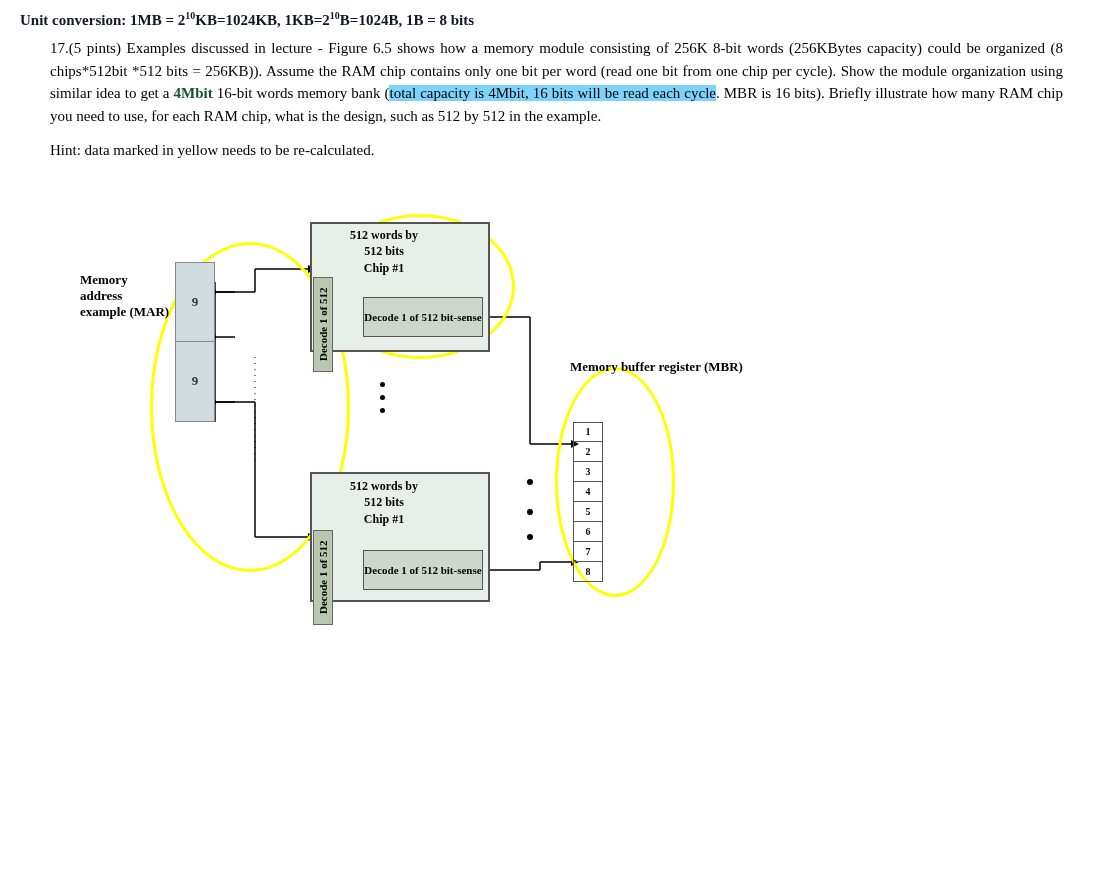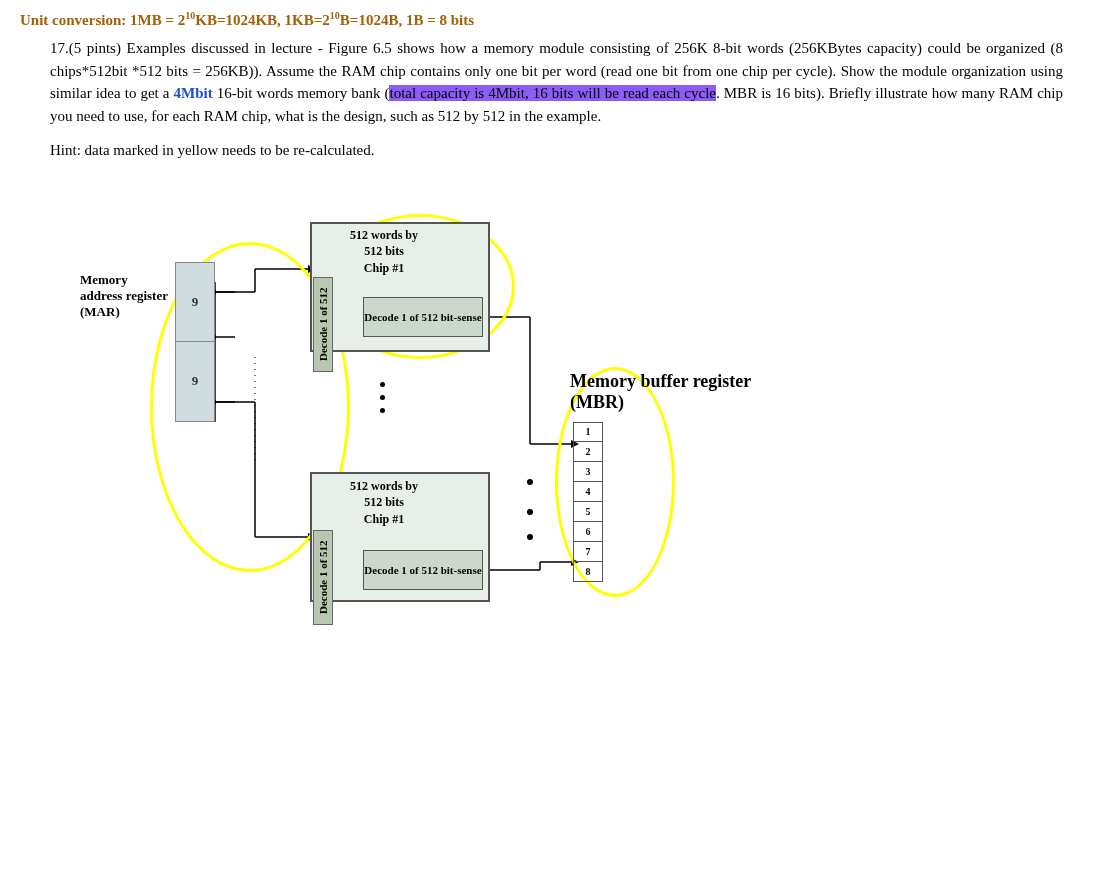--- a/index.html
+++ b/index.html
@@ -6,38 +6,38 @@
     body {
       background: white;
       font-family: "Times New Roman", Times, serif;
       font-size: 15px;
       width: 1093px;
       min-height: 880px;
       padding: 10px 20px;
       color: #000;
     }
     .unit-conversion {
-      color: #a16207;
+      color: #0f172a;
       font-weight: bold;
       font-size: 15px;
       margin-bottom: 8px;
     }
     sup { font-size: 10px; }
     .question-text {
       margin-left: 30px;
       margin-right: 10px;
       text-align: justify;
       line-height: 1.5;
       font-size: 15px;
     }
     .highlight-yellow {
-      background-color: #8b5cf6;
+      background-color: #7dd3fc;
     }
     .highlight-red {
-      color: #1d4ed8;
+      color: #14532d;
       font-weight: bold;
     }
     .diagram-container {
       position: relative;
       width: 700px;
       height: 430px;
       margin: 20px auto 0 60px;
     }
     
     .mar-label {
@@ -194,24 +194,24 @@
       left: 300px;
       top: 200px;
       display: flex;
       flex-direction: column;
       gap: 8px;
     }
     
     .mbr-label {
       position: absolute;
       left: 490px;
-      top: 189px;
-      font-size: 18px;
-      font-weight: bold;
-      text-align: left;
+      top: 177px;
+      font-size: 13px;
+      font-weight: bold;
+      text-align: right;
     }
     .mbr-box {
       position: absolute;
       left: 493px;
       top: 240px;
       width: 30px;
       height: 160px;
       border: 1.5px solid #555;
       display: flex;
       flex-direction: column;
@@ -337,21 +337,21 @@
     <circle cx="450" cy="355" r="3" fill="black"></circle>
   </svg>
 
   <div class="yellow-oval-left"></div>
 
   <div class="yellow-oval-chip1"></div>
 
   <div class="yellow-oval-mbr"></div>
 
   <div class="mar-label">
-    <span>Memory address register (MAR)</span>
+    <span>Memory address example (MAR)</span>
   </div>
 
   <div class="mar-box">
     <div class="mar-top">9</div>
     <div class="mar-bottom">9</div>
   </div>
 
   <div class="chip1-outer"></div>
 
   <div class="chip1-label-top">

